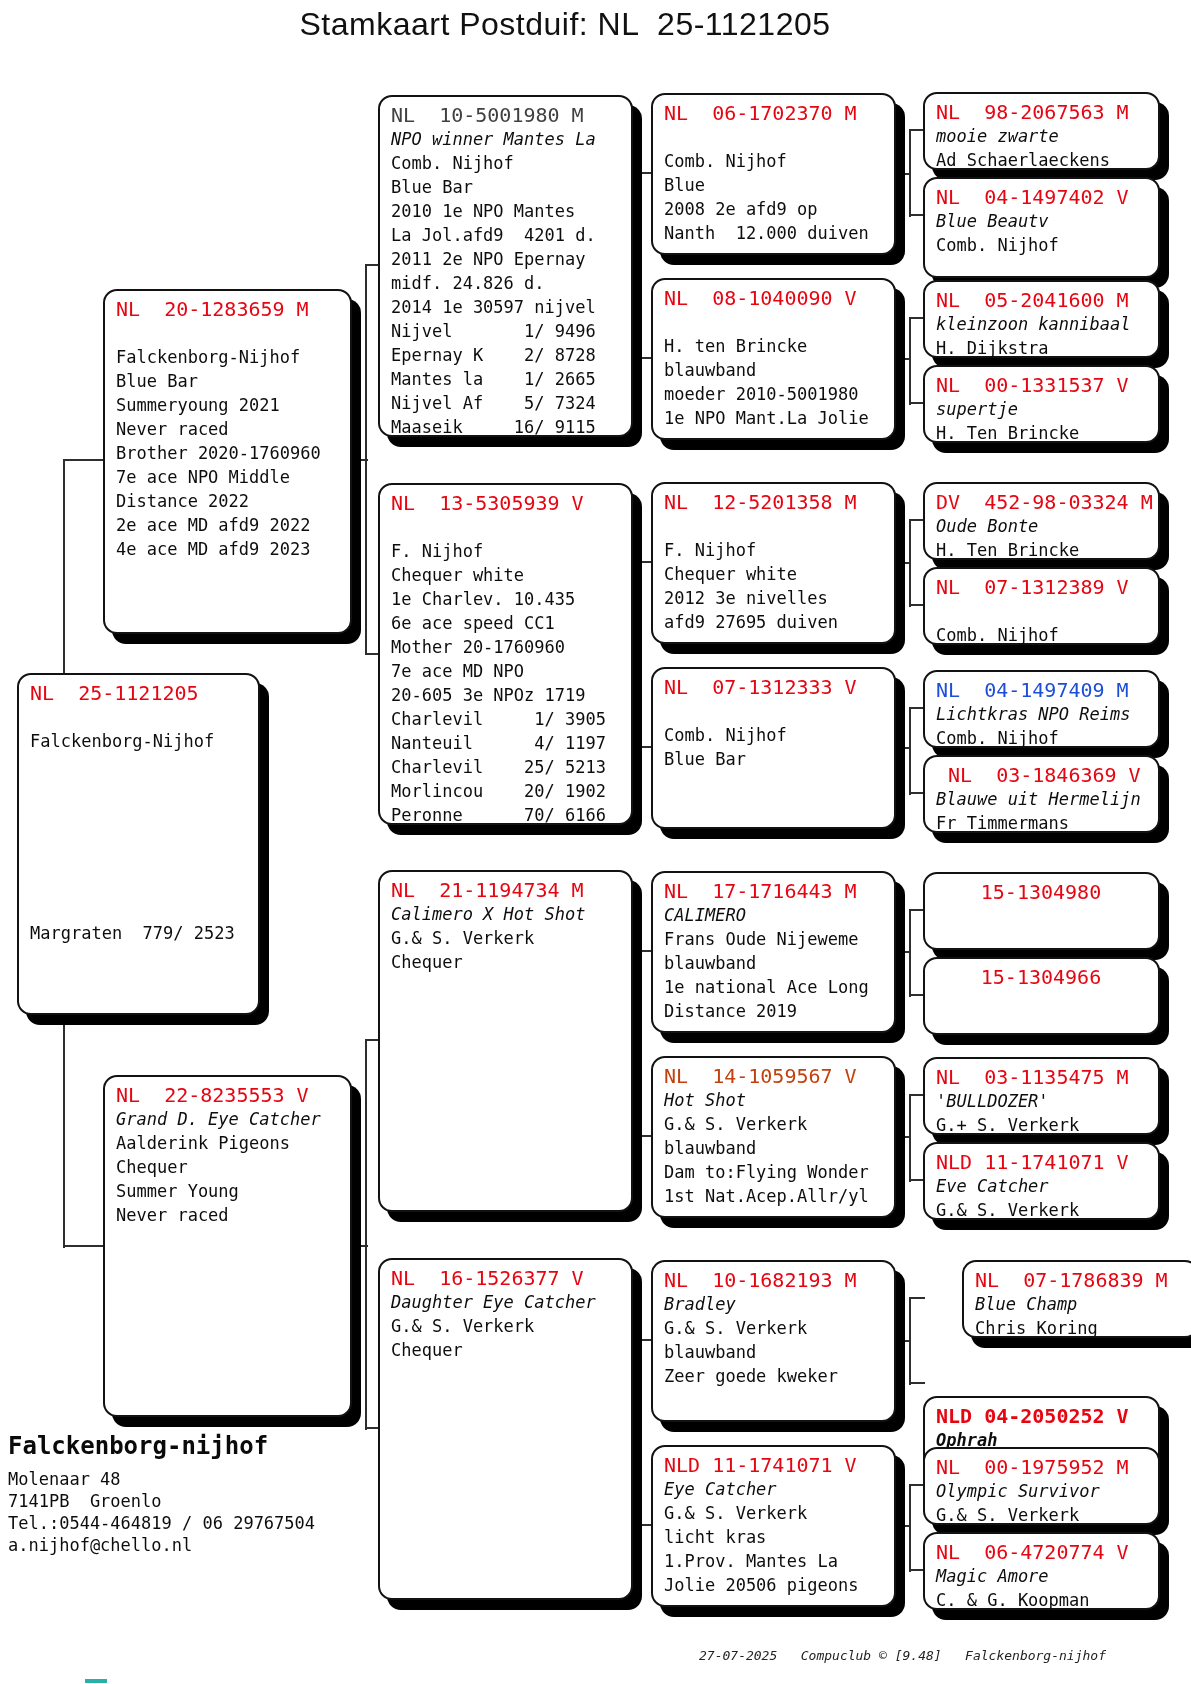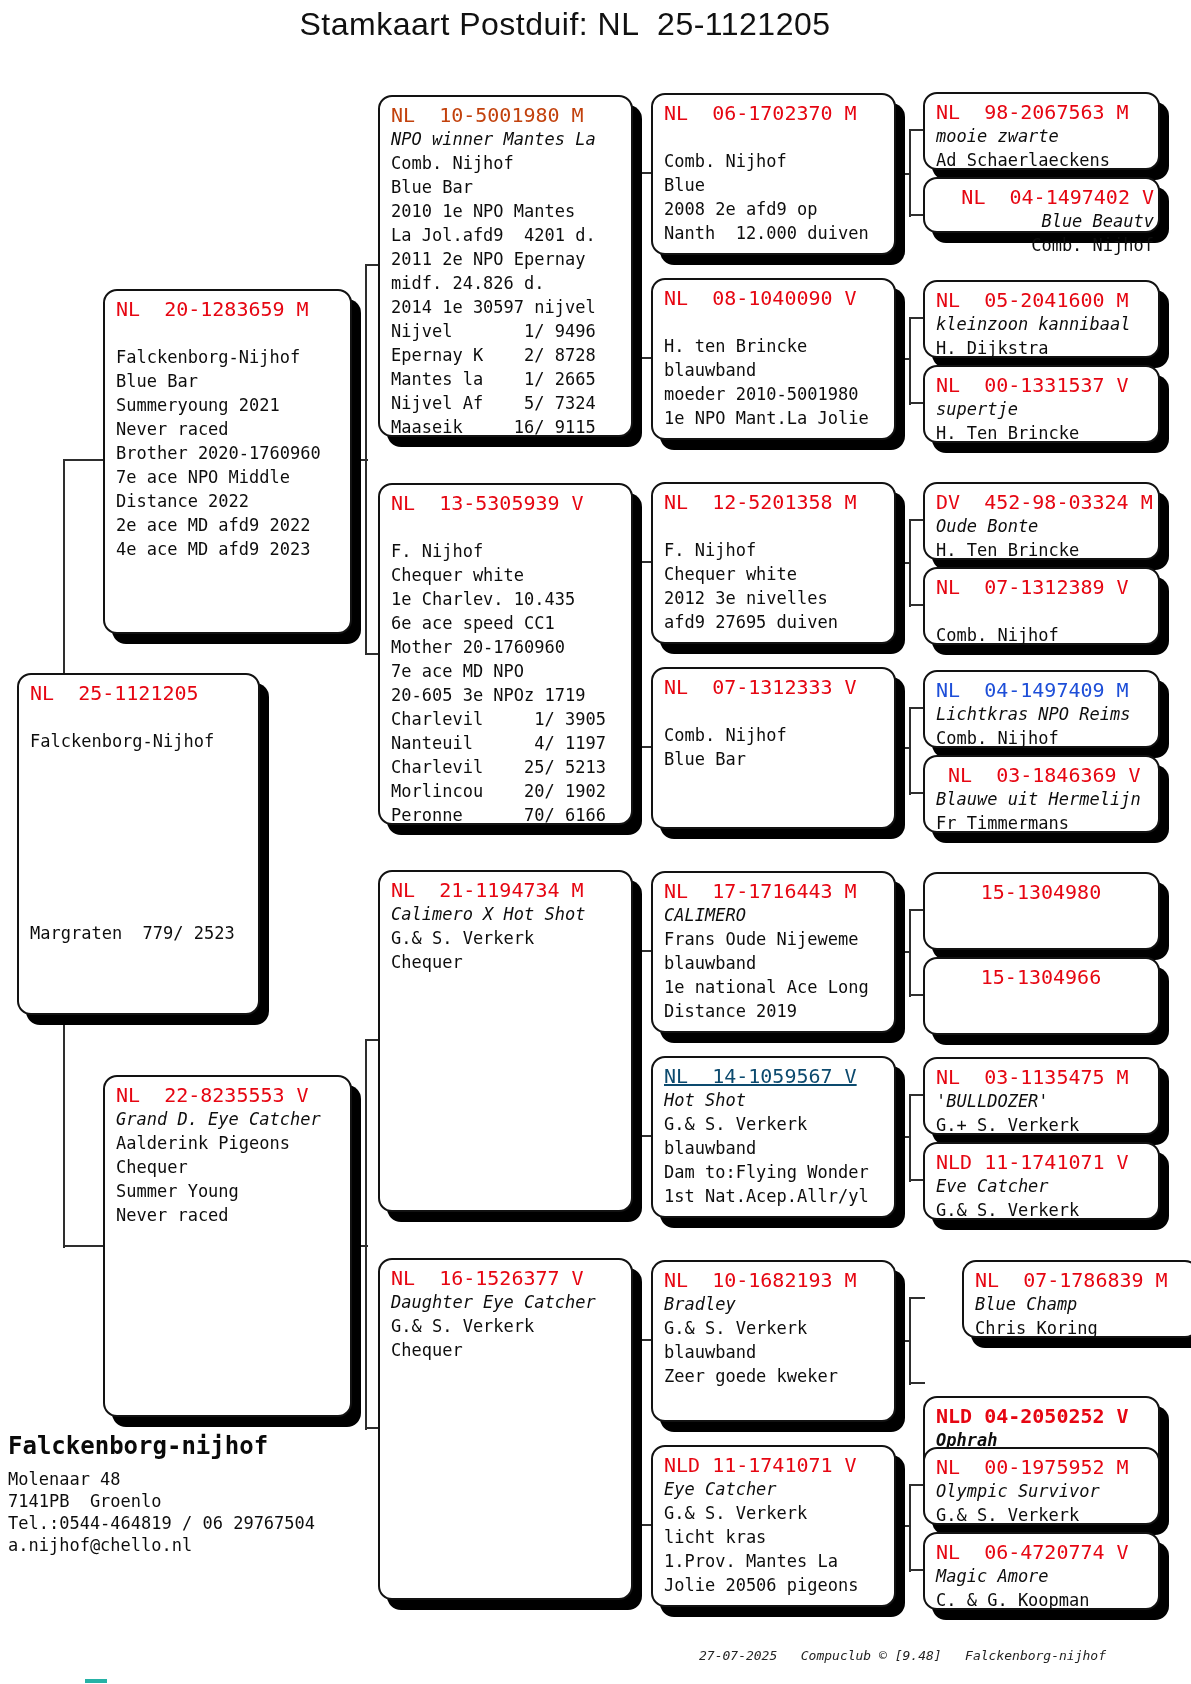--- a/index.html
+++ b/index.html
@@ -118,21 +118,21 @@
     </div>
     <div class="pbox" style="left: 103px; top: 1075px; width: 249px; height: 342px;">
       <div class="ln ring" style="color: rgb(230, 6, 18);">NL  22-8235553 V</div>
       <div class="ln name">Grand D. Eye Catcher</div>
       <div class="ln plain">Aalderink Pigeons</div>
       <div class="ln plain">Chequer</div>
       <div class="ln plain">Summer Young</div>
       <div class="ln plain">Never raced</div>
     </div>
     <div class="pbox" style="left: 378px; top: 95px; width: 255px; height: 342px;">
-      <div class="ln ring" style="color: #c2410c;">NL  10-5001980 M</div>
+      <div class="ln ring" style="color: #404040;">NL  10-5001980 M</div>
       <div class="ln name">NPO winner Mantes La</div>
       <div class="ln plain">Comb. Nijhof</div>
       <div class="ln plain">Blue Bar</div>
       <div class="ln plain">2010 1e NPO Mantes</div>
       <div class="ln plain">La Jol.afd9  4201 d.</div>
       <div class="ln plain">2011 2e NPO Epernay</div>
       <div class="ln plain">midf. 24.826 d.</div>
       <div class="ln plain">2014 1e 30597 nijvel</div>
       <div class="ln plain">Nijvel       1/ 9496</div>
       <div class="ln plain">Epernay K    2/ 8728</div>
@@ -200,21 +200,21 @@
     </div>
     <div class="pbox" style="left: 651px; top: 871px; width: 245px; height: 162px;">
       <div class="ln ring" style="color: rgb(230, 6, 18);">NL  17-1716443 M</div>
       <div class="ln name">CALIMERO</div>
       <div class="ln plain">Frans Oude Nijeweme</div>
       <div class="ln plain">blauwband</div>
       <div class="ln plain">1e national Ace Long</div>
       <div class="ln plain">Distance 2019</div>
     </div>
     <div class="pbox" style="left: 651px; top: 1056px; width: 245px; height: 162px;">
-      <div class="ln ring" style="color: #0c4a6e; text-decoration: underline;">NL  14-1059567 V</div>
+      <div class="ln ring" style="color: #c2410c;">NL  14-1059567 V</div>
       <div class="ln name">Hot Shot</div>
       <div class="ln plain">G.&amp; S. Verkerk</div>
       <div class="ln plain">blauwband</div>
       <div class="ln plain">Dam to:Flying Wonder</div>
       <div class="ln plain">1st Nat.Acep.Allr/yl</div>
     </div>
     <div class="pbox" style="left: 651px; top: 1260px; width: 245px; height: 162px;">
       <div class="ln ring" style="color: rgb(230, 6, 18);">NL  10-1682193 M</div>
       <div class="ln name">Bradley</div>
       <div class="ln plain">G.&amp; S. Verkerk</div>
@@ -227,21 +227,21 @@
       <div class="ln plain">G.&amp; S. Verkerk</div>
       <div class="ln plain">licht kras</div>
       <div class="ln plain">1.Prov. Mantes La</div>
       <div class="ln plain">Jolie 20506 pigeons</div>
     </div>
     <div class="pbox" style="left: 923px; top: 92px; width: 237px; height: 78px;">
       <div class="ln ring" style="color: rgb(230, 6, 18);">NL  98-2067563 M</div>
       <div class="ln name">mooie zwarte</div>
       <div class="ln plain">Ad Schaerlaeckens</div>
     </div>
-    <div class="pbox" style="left: 923px; top: 177px; width: 237px; height: 56px; text-align: right;">
+    <div class="pbox" style="left: 923px; top: 177px; width: 237px; height: 101px;">
       <div class="ln ring" style="color: rgb(230, 6, 18);">NL  04-1497402 V</div>
       <div class="ln name">Blue Beautv</div>
       <div class="ln plain">Comb. Nijhof</div>
     </div>
     <div class="pbox" style="left: 923px; top: 280px; width: 237px; height: 78px;">
       <div class="ln ring" style="color: rgb(230, 6, 18);">NL  05-2041600 M</div>
       <div class="ln name">kleinzoon kannibaal</div>
       <div class="ln plain">H. Dijkstra</div>
     </div>
     <div class="pbox" style="left: 923px; top: 365px; width: 237px; height: 78px;">

